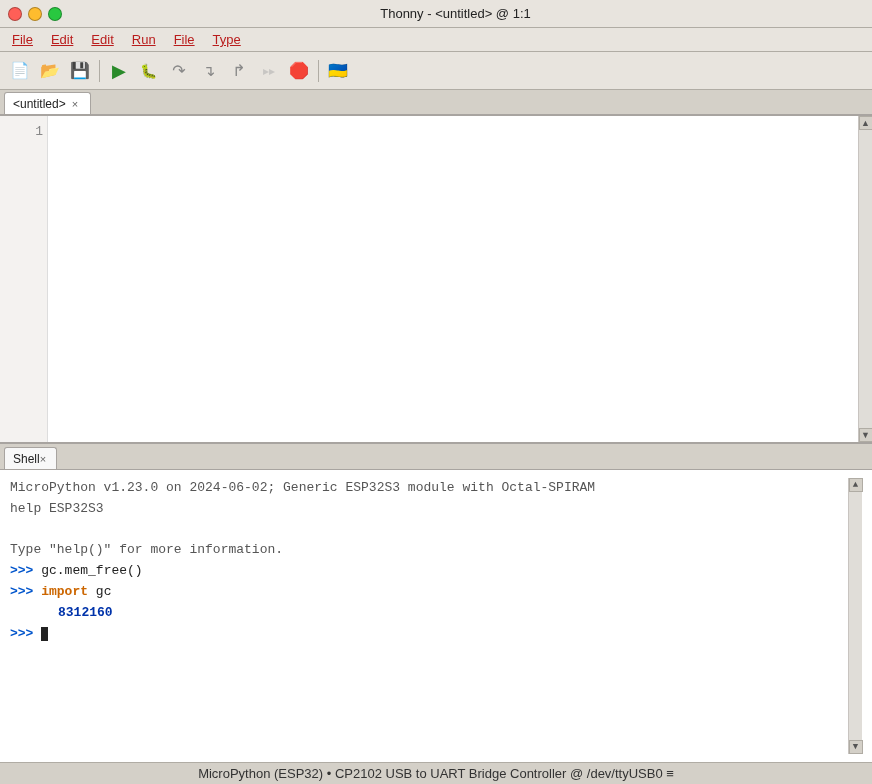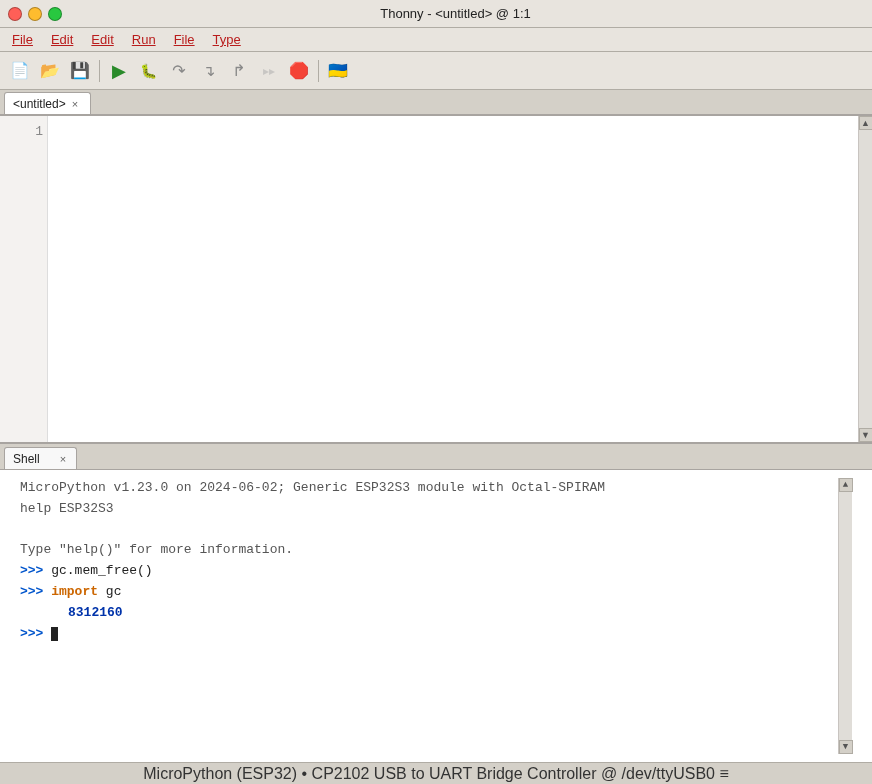--- a/index.html
+++ b/index.html
@@ -207,38 +207,38 @@
       background: #e8e4de;
       border: 1px solid #a8a4a0;
       border-bottom: none;
       border-radius: 3px 3px 0 0;
       padding: 2px 10px 2px 8px;
       font-size: 12px;
       color: #222;
       cursor: pointer;
       display: flex;
       align-items: center;
-      gap: 20px;
+      gap: 0;
       height: 22px;
     }
     .shell-tab.active { background: #f8f8f8; }
     .shell-tab-close {
       font-size: 11px;
       color: #666;
       cursor: pointer;
     }
 
     
     #shell-content {
       flex: 1;
       background: #ffffff;
       font-family: 'Courier New', Courier, monospace;
       font-size: 13px;
       line-height: 1.6;
-      padding: 8px 20px;
+      padding: 8px 10px;
       overflow: auto;
       color: #222;
       position: relative;
       display: flex;
     }
     #shell-text {
       flex: 1;
     }
     .shell-info {
       color: #555;
@@ -280,21 +280,21 @@
     }
 
     
     #status-bar {
       background: #d4d0c8;
       height: 22px;
       display: flex;
       align-items: center;
       justify-content: center;
       border-top: 1px solid #b0aca4;
-      font-size: 16px;
+      font-size: 13px;
       color: #333;
       padding: 0 10px;
     }
   </style>
 </head>
 <body>
 
 <div id="title-bar">
   <div class="window-controls">
     <div class="win-btn close"></div>

